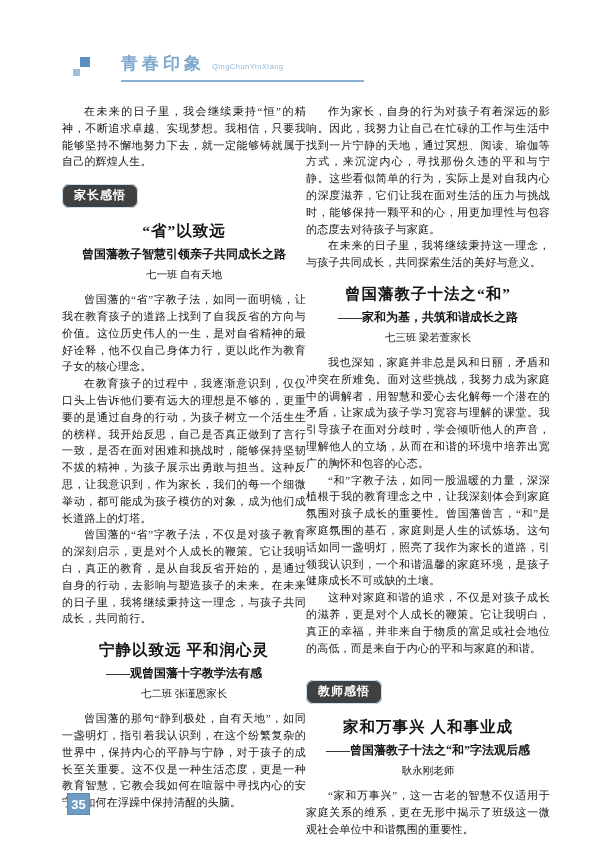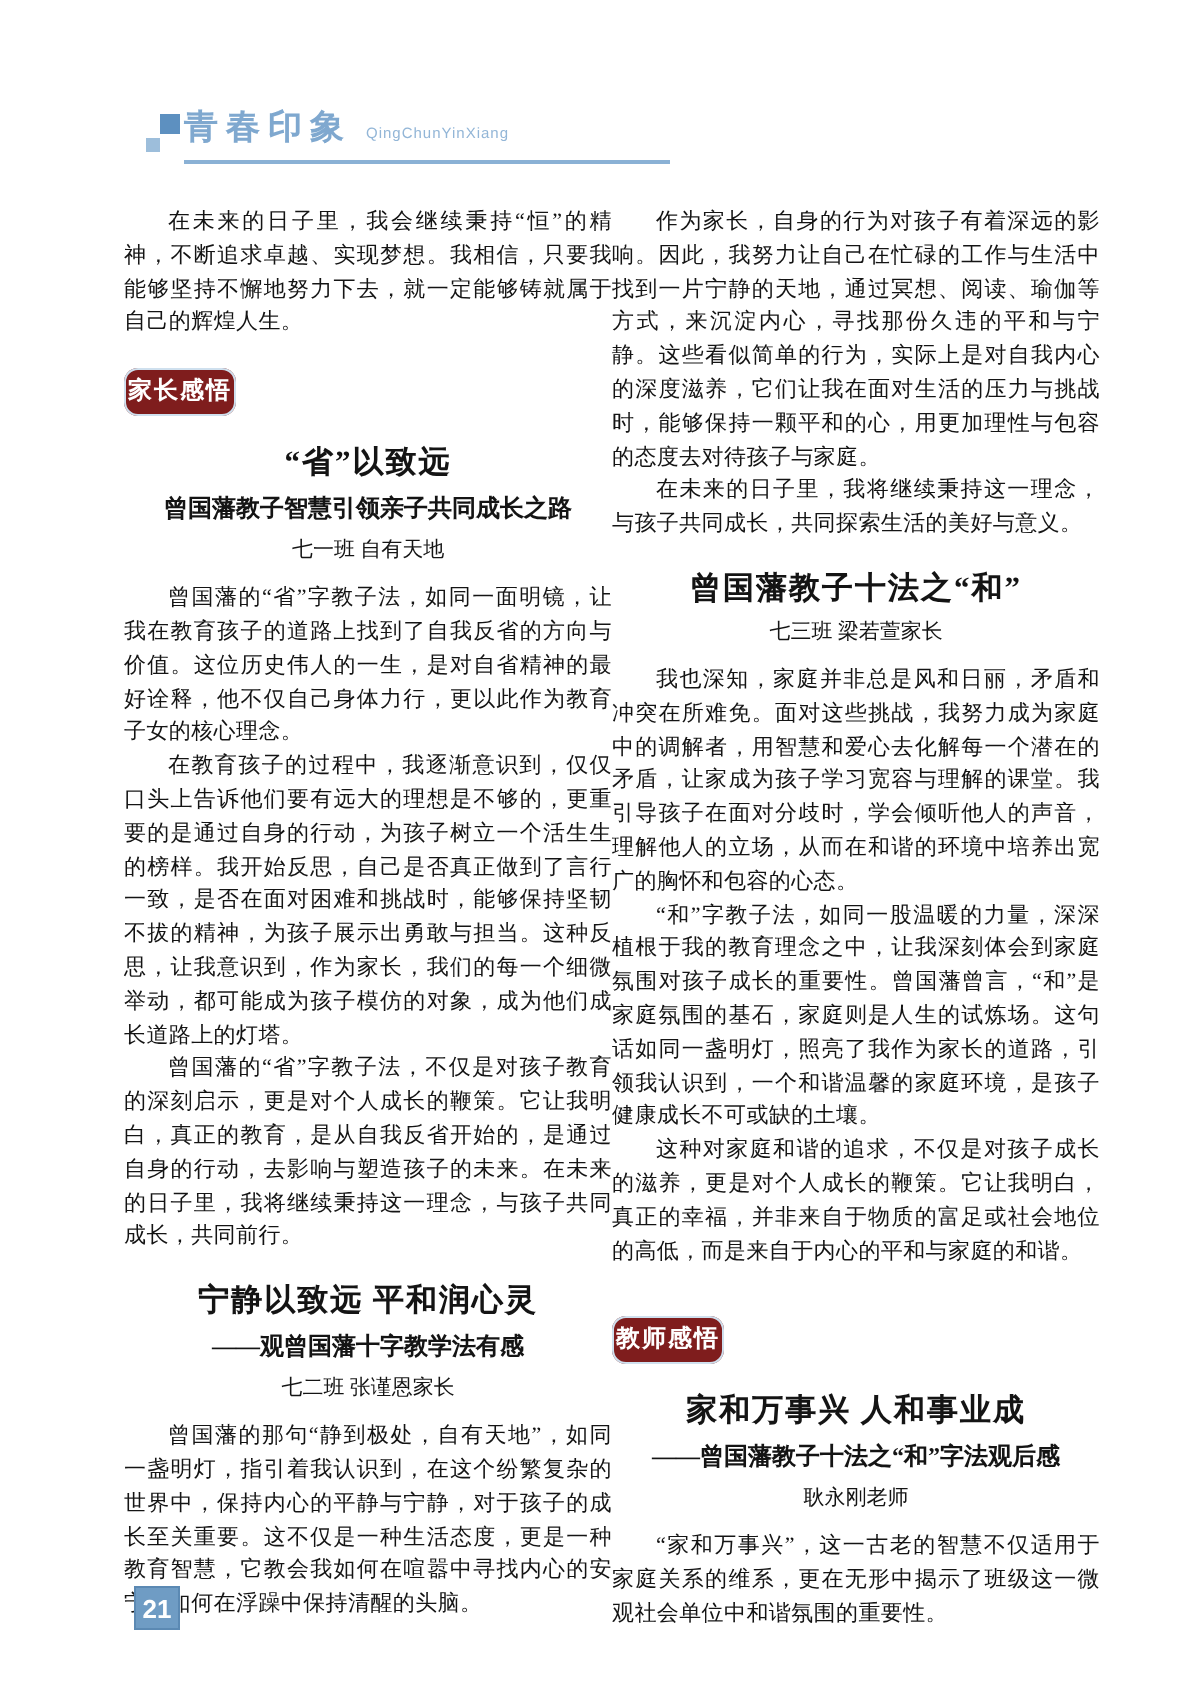--- a/index.html
+++ b/index.html
@@ -10,45 +10,45 @@
   }
 
   
   .header { position:absolute; top:52px; left:72px; }
   .header-row { display:flex; align-items:flex-end; }
   .logo { position:relative; width:18px; height:28px; margin-right:2px; flex:0 0 auto; }
   .logo .sq1 { position:absolute; top:3px; left:8px; width:10px; height:10px; background:#5d90c0; }
   .logo .sq2 { position:absolute; top:15px; left:1px; width:7px; height:7px; background:#9dbedb; }
   .header-underline {
     display:flex; align-items:baseline; gap:7px; width:243px;
-    border-bottom:2px solid #8ab1d5; padding-bottom:5px;
+    border-bottom:2px solid #8ab1d5; padding-bottom:5px;margin-left:29px;
   }
   .header-title {
     color:#7fa8cf; font-weight:bold; font-size:17px; letter-spacing:4px;
     font-family:"Liberation Sans","DejaVu Sans",sans-serif; white-space:nowrap;
   }
   .header-sub {
     color:#93b6d7; font-size:7.5px; letter-spacing:0.5px;
     font-family:"Liberation Sans","DejaVu Sans",sans-serif; white-space:nowrap;
   }
 
   
   .content { position:absolute; top:103px; left:62px; right:50px; display:flex; }
   .col { width:50%; min-width:0; }
 
   p.body {
     font-size:11px; line-height:16.8px; text-align:justify; text-indent:2em;
     margin:0; letter-spacing:0.2px;
   }
   .badge-row { margin:14px 0 6px; }
   .badge {
-    display:inline-block; background:#7f1d1d; color:#ffffff;
+    display:inline-block; background:#404040; color:#ffffff;
     font-family:"Liberation Sans","DejaVu Sans",sans-serif;
     font-size:12px; font-weight:bold; letter-spacing:1px;
-    padding:3px 2px 4px; border-radius:7px;
+    padding:3px 12px 4px; border-radius:7px;
     box-shadow:0 0 0 1px #cfe0ee inset;
   }
   .art { margin-top:2px; }
   .art-title { text-align:center; font-size:15.5px; font-weight:bold; letter-spacing:1px; margin:13px 0 4px; }
   .art-sub   { text-align:center; font-size:12px; font-weight:bold; margin:0 0 5px; }
   .art-by    { text-align:center; font-size:10.5px; margin:0 0 9px; }
 
   
   .page-num {
     position:absolute; left:67px; top:793px; width:23px; height:22px;
@@ -102,35 +102,36 @@
         <p class="body">曾国藩的那句“静到极处，自有天地”，如同一盏明灯，指引着我认识到，在这个纷繁复杂的世界中，保持内心的平静与宁静，对于孩子的成长至关重要。这不仅是一种生活态度，更是一种教育智慧，它教会我如何在喧嚣中寻找内心的安宁，如何在浮躁中保持清醒的头脑。</p>
       </div>
     </div>
 
     <div class="col">
       <p class="body">作为家长，自身的行为对孩子有着深远的影响。因此，我努力让自己在忙碌的工作与生活中找到一片宁静的天地，通过冥想、阅读、瑜伽等方式，来沉淀内心，寻找那份久违的平和与宁静。这些看似简单的行为，实际上是对自我内心的深度滋养，它们让我在面对生活的压力与挑战时，能够保持一颗平和的心，用更加理性与包容的态度去对待孩子与家庭。</p>
       <p class="body">在未来的日子里，我将继续秉持这一理念，与孩子共同成长，共同探索生活的美好与意义。</p>
 
       <div class="art">
         <div class="art-title">曾国藩教子十法之“和”</div>
+        <div class="art-sub">——家和为基，共筑和谐成长之路</div>
         <div class="art-by">七三班 梁若萱家长</div>
         <p class="body">我也深知，家庭并非总是风和日丽，矛盾和冲突在所难免。面对这些挑战，我努力成为家庭中的调解者，用智慧和爱心去化解每一个潜在的矛盾，让家成为孩子学习宽容与理解的课堂。我引导孩子在面对分歧时，学会倾听他人的声音，理解他人的立场，从而在和谐的环境中培养出宽广的胸怀和包容的心态。</p>
         <p class="body">“和”字教子法，如同一股温暖的力量，深深植根于我的教育理念之中，让我深刻体会到家庭氛围对孩子成长的重要性。曾国藩曾言，“和”是家庭氛围的基石，家庭则是人生的试炼场。这句话如同一盏明灯，照亮了我作为家长的道路，引领我认识到，一个和谐温馨的家庭环境，是孩子健康成长不可或缺的土壤。</p>
         <p class="body">这种对家庭和谐的追求，不仅是对孩子成长的滋养，更是对个人成长的鞭策。它让我明白，真正的幸福，并非来自于物质的富足或社会地位的高低，而是来自于内心的平和与家庭的和谐。</p>
       </div>
 
       <div class="badge-row" style="margin-top:24px;">
         <span class="badge">教师感悟</span>
       </div>
 
       <div class="art">
         <div class="art-title">家和万事兴 人和事业成</div>
         <div class="art-sub">——曾国藩教子十法之“和”字法观后感</div>
         <div class="art-by">耿永刚老师</div>
         <p class="body">“家和万事兴”，这一古老的智慧不仅适用于家庭关系的维系，更在无形中揭示了班级这一微观社会单位中和谐氛围的重要性。</p>
       </div>
     </div>
 
   </div>
 
-  <div class="page-num">21</div>
+  <div class="page-num">35</div>
 
 </div>
 
 </body></html>

